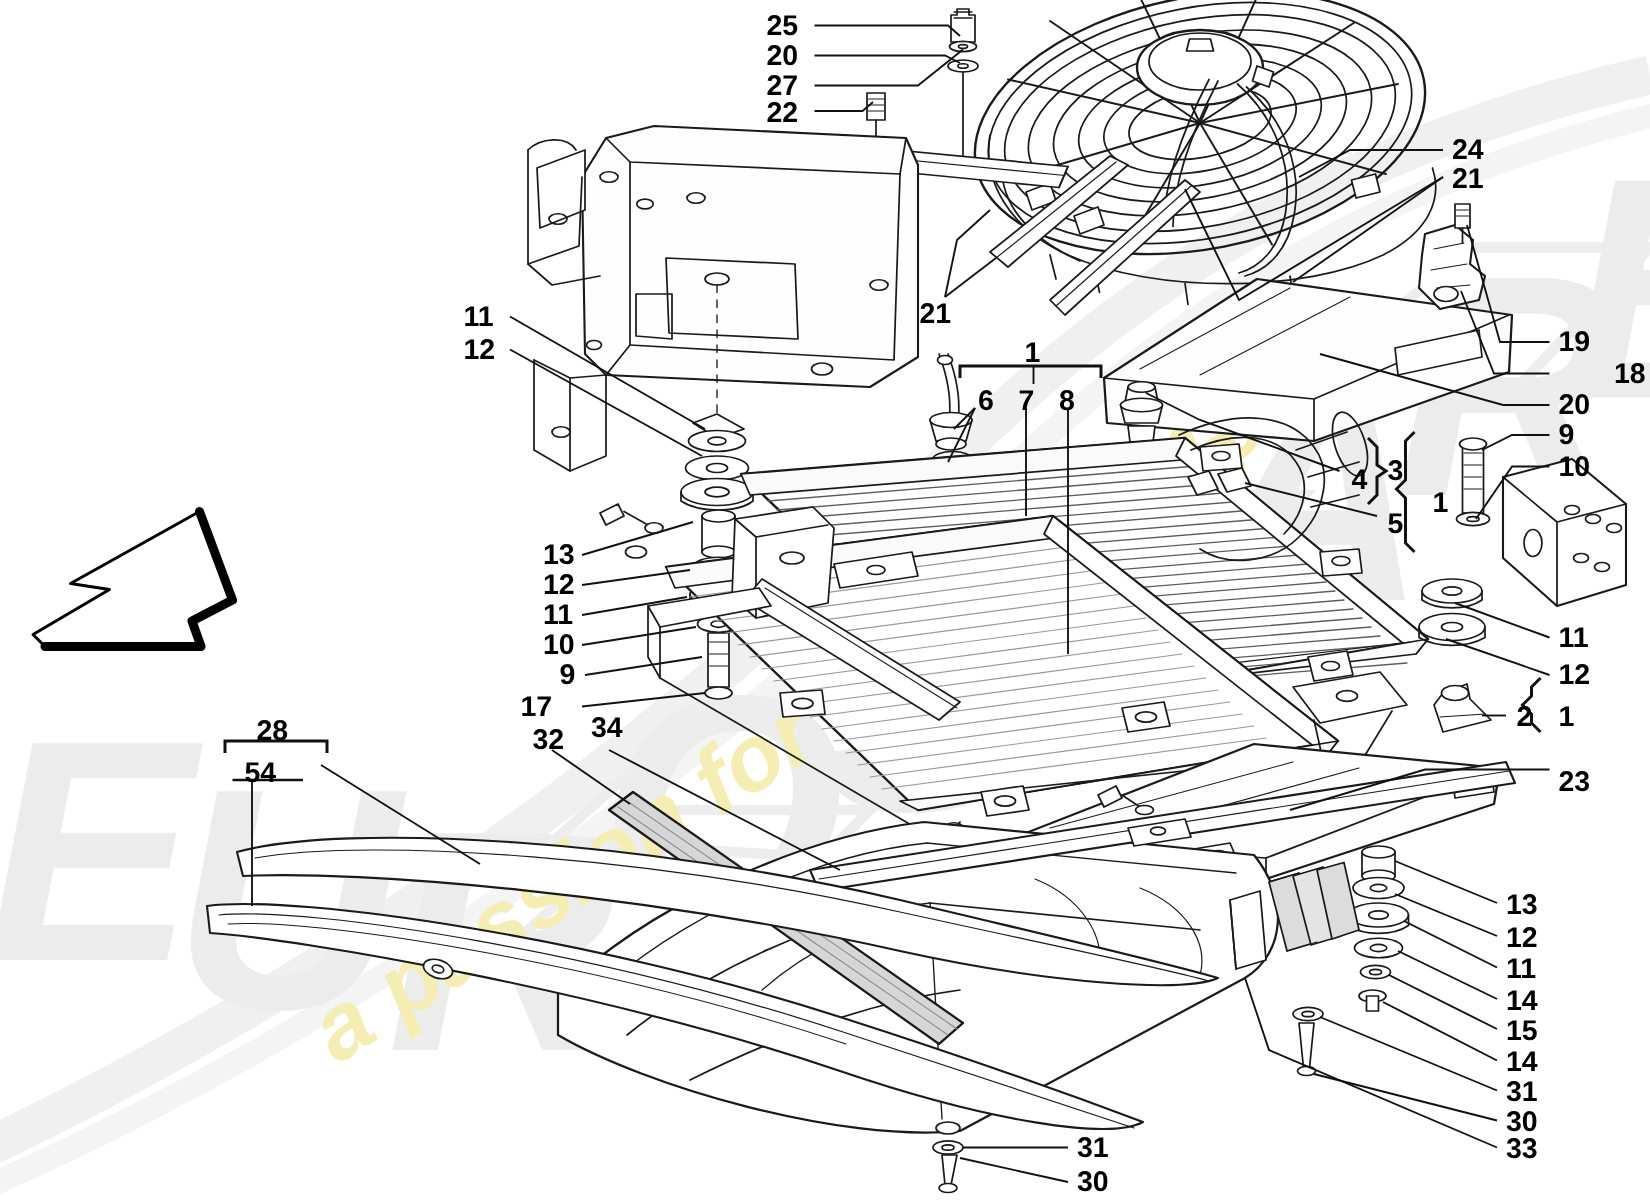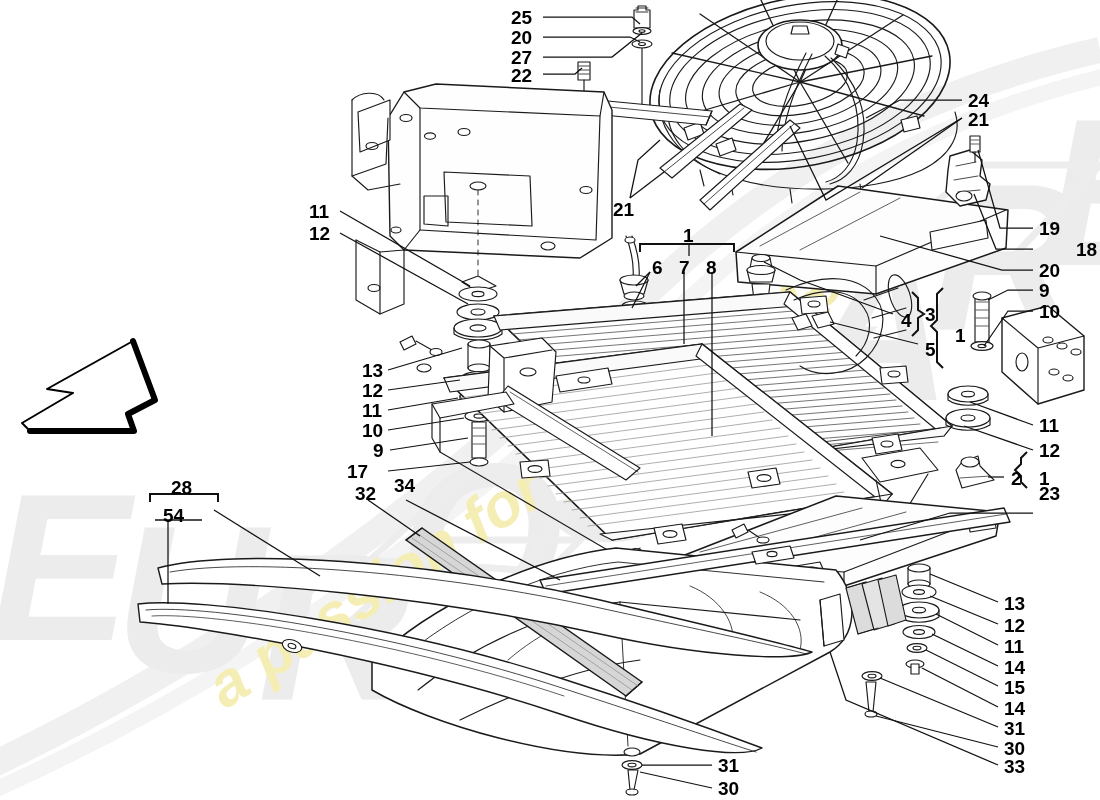--- a/index.html
+++ b/index.html
@@ -610,21 +610,21 @@
     <div class="callout" style="left:362px;top:361px">13</div>
     <div class="callout" style="left:362px;top:381px">12</div>
     <div class="callout" style="left:362px;top:401px">11</div>
     <div class="callout" style="left:362px;top:421px">10</div>
     <div class="callout" style="left:373px;top:441px">9</div>
     <div class="callout" style="left:347px;top:462px">17</div>
     <div class="callout" style="left:1039px;top:416px">11</div>
     <div class="callout" style="left:1039px;top:441px">12</div>
     <div class="callout" style="left:1011px;top:469px">2</div>
     <div class="callout" style="left:1039px;top:469px">1</div>
-    <div class="callout" style="left:1039px;top:484px">23</div>
+    <div class="callout" style="left:1039px;top:512px">23</div>
     <div class="callout" style="left:171px;top:478px">28</div>
     <div class="callout" style="left:163px;top:506px">54</div>
     <div class="callout" style="left:355px;top:484px">32</div>
     <div class="callout" style="left:394px;top:476px">34</div>
     <div class="callout" style="left:1004px;top:594px">13</div>
     <div class="callout" style="left:1004px;top:616px">12</div>
     <div class="callout" style="left:1004px;top:637px">11</div>
     <div class="callout" style="left:1004px;top:658px">14</div>
     <div class="callout" style="left:1004px;top:678px">15</div>
     <div class="callout" style="left:1004px;top:699px">14</div>

